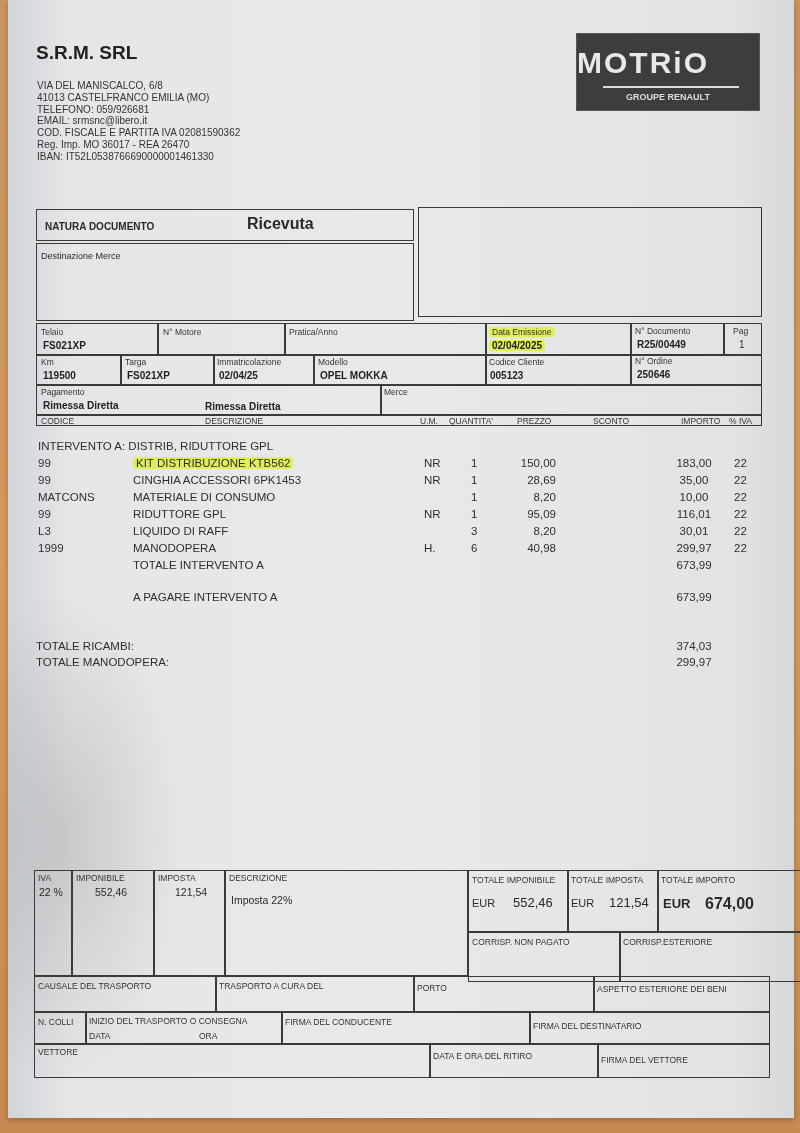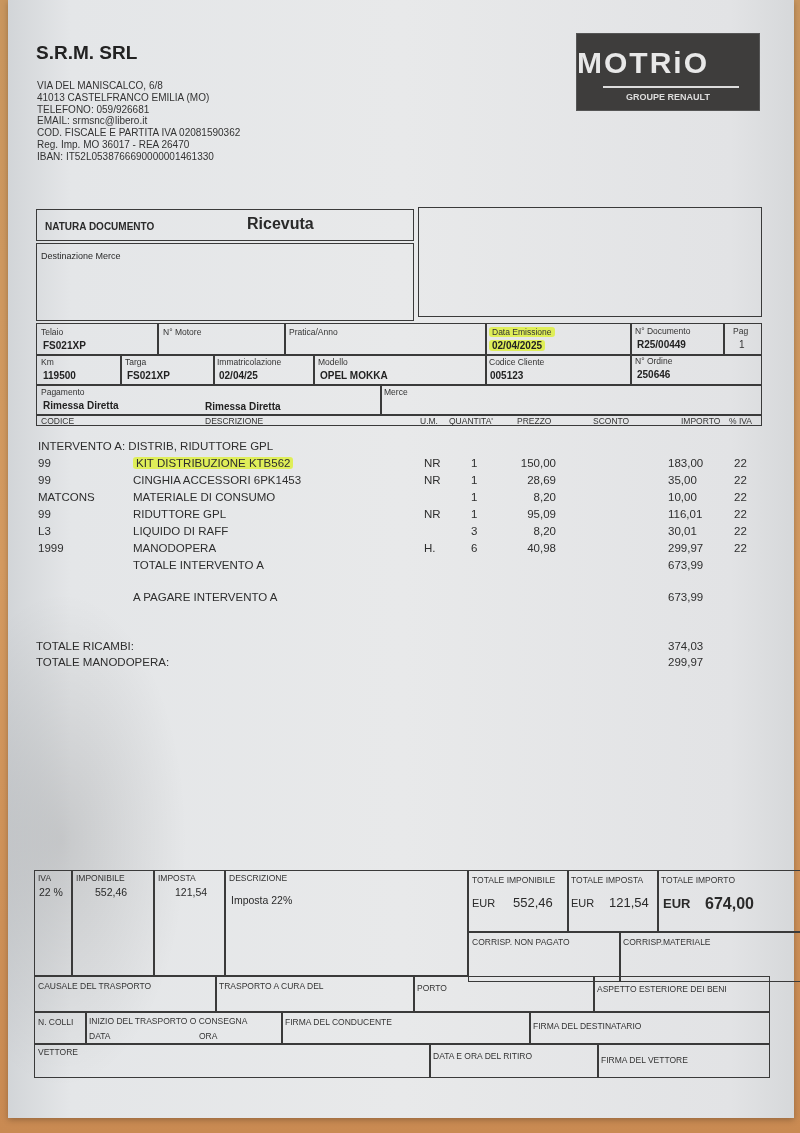--- a/index.html
+++ b/index.html
@@ -21,21 +21,21 @@
   .logo .sub{position:absolute;left:0;right:0;top:58px;text-align:center;color:#ddd;font-size:9px;font-weight:bold;}
   .box{position:absolute;border:1.5px solid #3a3a3a;box-sizing:border-box;}
   .lbl{position:absolute;font-size:8.5px;color:#333;}
   .val{position:absolute;font-size:10px;font-weight:bold;color:#222;}
   .hl{background:rgba(220,240,40,.75);border-radius:3px;padding:0 3px;}
   .vline{position:absolute;width:1.5px;background:#3a3a3a;}
   .hline{position:absolute;height:1.5px;background:#3a3a3a;}
   .row{position:absolute;left:38px;width:730px;height:16px;font-size:11.5px;color:#2e2e2e;}
   .row span{position:absolute;top:0;white-space:nowrap;}
   .c-code{left:0;} .c-desc{left:95px;} .c-um{left:386px;} .c-qty{left:433px;}
-  .c-price{left:470px;width:48px;text-align:right;} .c-amt{left:630px;width:52px;text-align:left;}
+  .c-price{left:470px;width:48px;text-align:right;} .c-amt{left:630px;width:52px;text-align:center;}
   .c-iva{left:696px;}
   .big{font-size:16px;font-weight:bold;}
 </style>
 </head>
 <body>
 
 <div class="paper"></div>
 <div class="shade"></div>
 
 <div class="abs company-name">S.R.M. SRL</div>
@@ -219,21 +219,21 @@
   <span class="lbl" style="left:3px;top:4px;">TOTALE IMPONIBILE</span>
   <span class="abs" style="left:3px;top:26px;font-size:11px;">EUR</span>
   <span class="abs" style="left:44px;top:24px;font-size:13px;">552,46</span>
   <span class="lbl" style="left:102px;top:4px;">TOTALE IMPOSTA</span>
   <span class="abs" style="left:102px;top:26px;font-size:11px;">EUR</span>
   <span class="abs" style="left:140px;top:24px;font-size:13px;">121,54</span>
   <span class="lbl" style="left:192px;top:4px;">TOTALE IMPORTO</span>
   <span class="abs" style="left:194px;top:25px;font-size:13px;font-weight:bold;">EUR</span>
   <span class="abs big" style="left:236px;top:24px;">674,00</span>
   <span class="lbl" style="left:3px;top:66px;">CORRISP. NON PAGATO</span>
-  <span class="lbl" style="left:154px;top:66px;">CORRISP.MATERIALE</span>
+  <span class="lbl" style="left:154px;top:66px;">CORRISP.ESTERIORE</span>
 </div>
 
 <div class="box" style="left:34px;top:976px;width:736px;height:102px;">
   <div class="hline" style="left:0;right:0;top:34px;"></div>
   <div class="hline" style="left:0;right:0;top:66px;"></div>
   <div class="vline" style="left:180px;top:0;height:34px;"></div>
   <div class="vline" style="left:378px;top:0;height:34px;"></div>
   <div class="vline" style="left:558px;top:0;height:34px;"></div>
   <div class="vline" style="left:50px;top:34px;height:32px;"></div>
   <div class="vline" style="left:246px;top:34px;height:32px;"></div>

